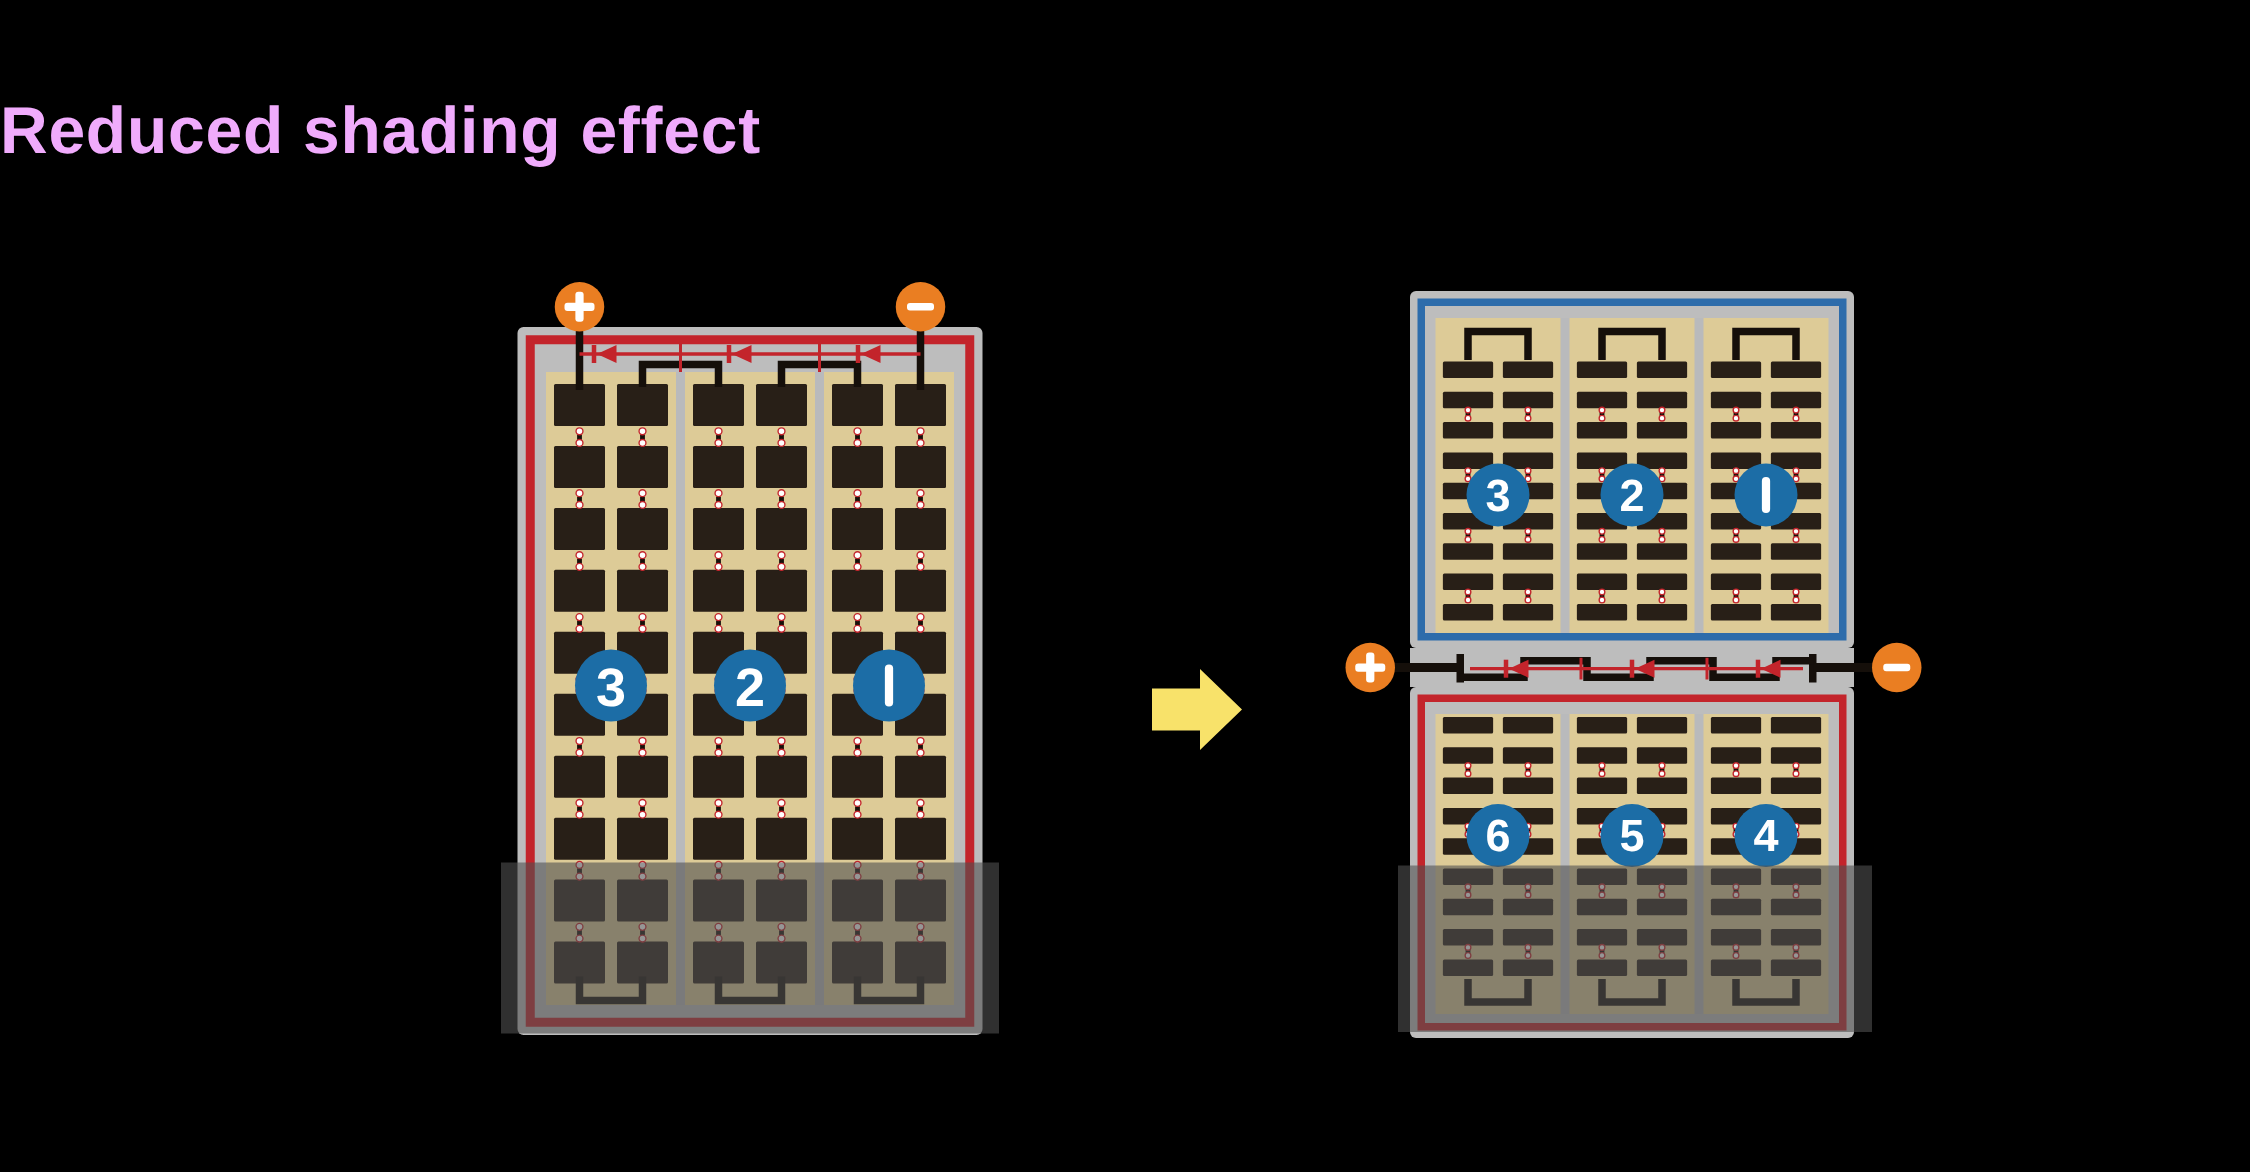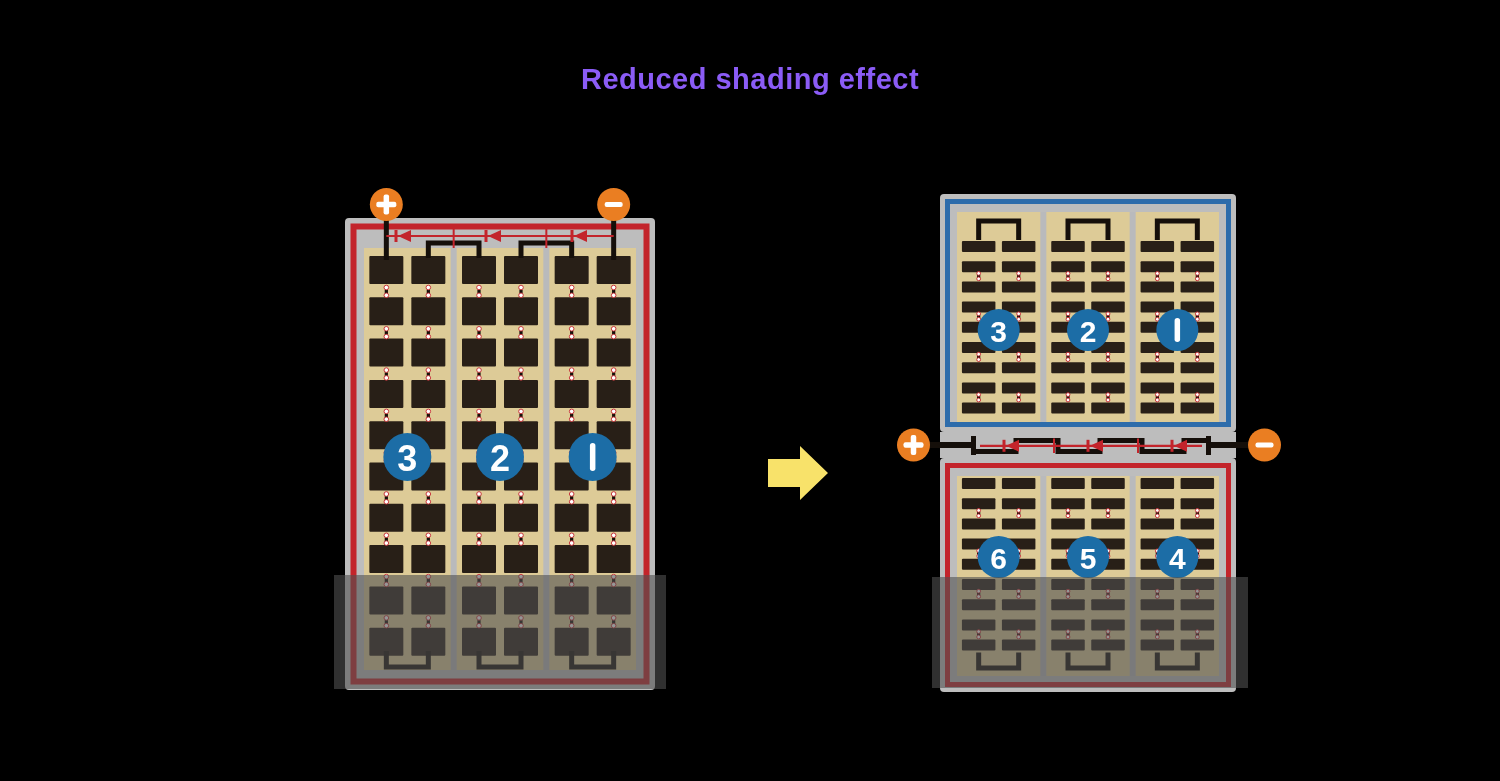--- a/index.html
+++ b/index.html
@@ -1,19 +1,19 @@
 <!DOCTYPE html>
 <html><head>
 <meta charset="utf-8">
 <style>
   html,body{margin:0;padding:0;background:#000;}
   .stage{position:relative;width:1500px;height:781px;background:#000;overflow:hidden;
          font-family:"Liberation Sans",sans-serif;}
-  .title{position:absolute;top:63px;left:0;width:100%;text-align:center;
-         font-weight:700;font-size:29px;letter-spacing:.5px;color:#8b5cf6;}
+  .title{position:absolute;top:63px;left:0;width:100%;text-align:left;
+         font-weight:700;font-size:44px;letter-spacing:.5px;color:#f0abfc;}
   svg{position:absolute;left:0;top:0;}
 </style>
 </head>
 <body>
 
 <div class="stage">
   <div class="title">Reduced shading effect</div>
   <svg id="scene" width="1500" height="781" viewBox="0 0 1500 781">
       <g>
         <rect x="345" y="218" width="310" height="472" fill="#bdbdbd" rx="4"></rect>

